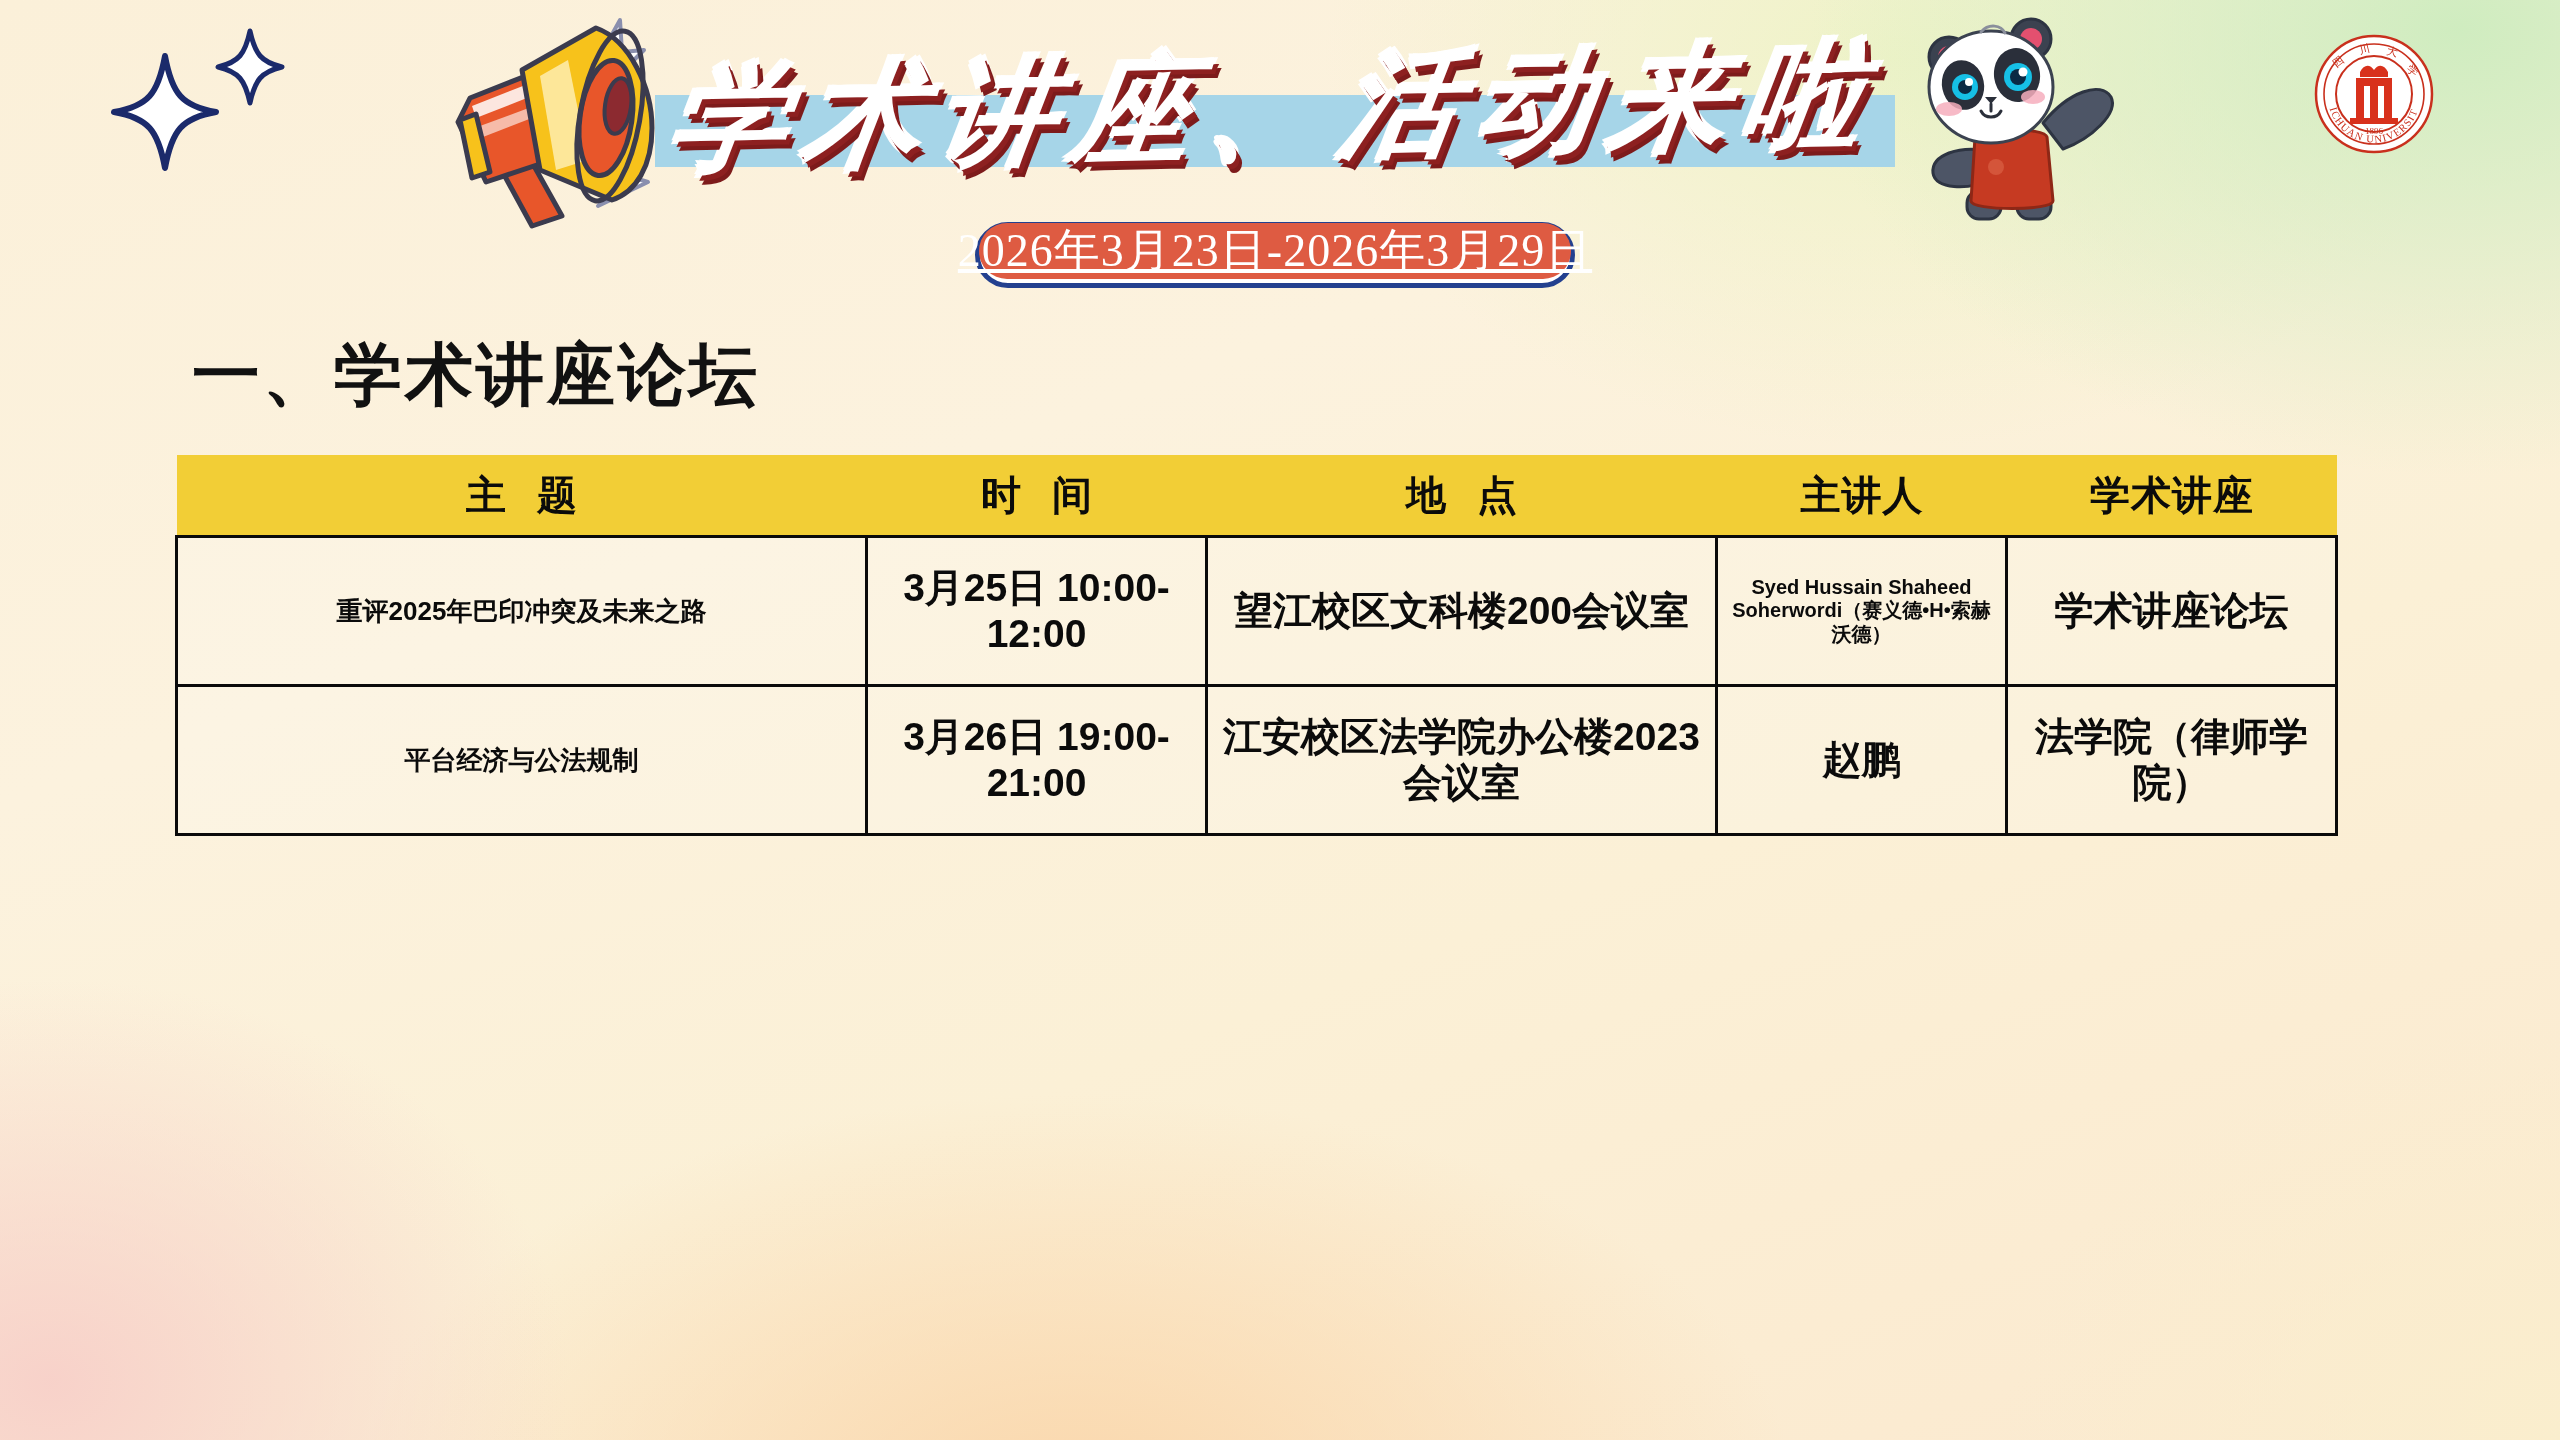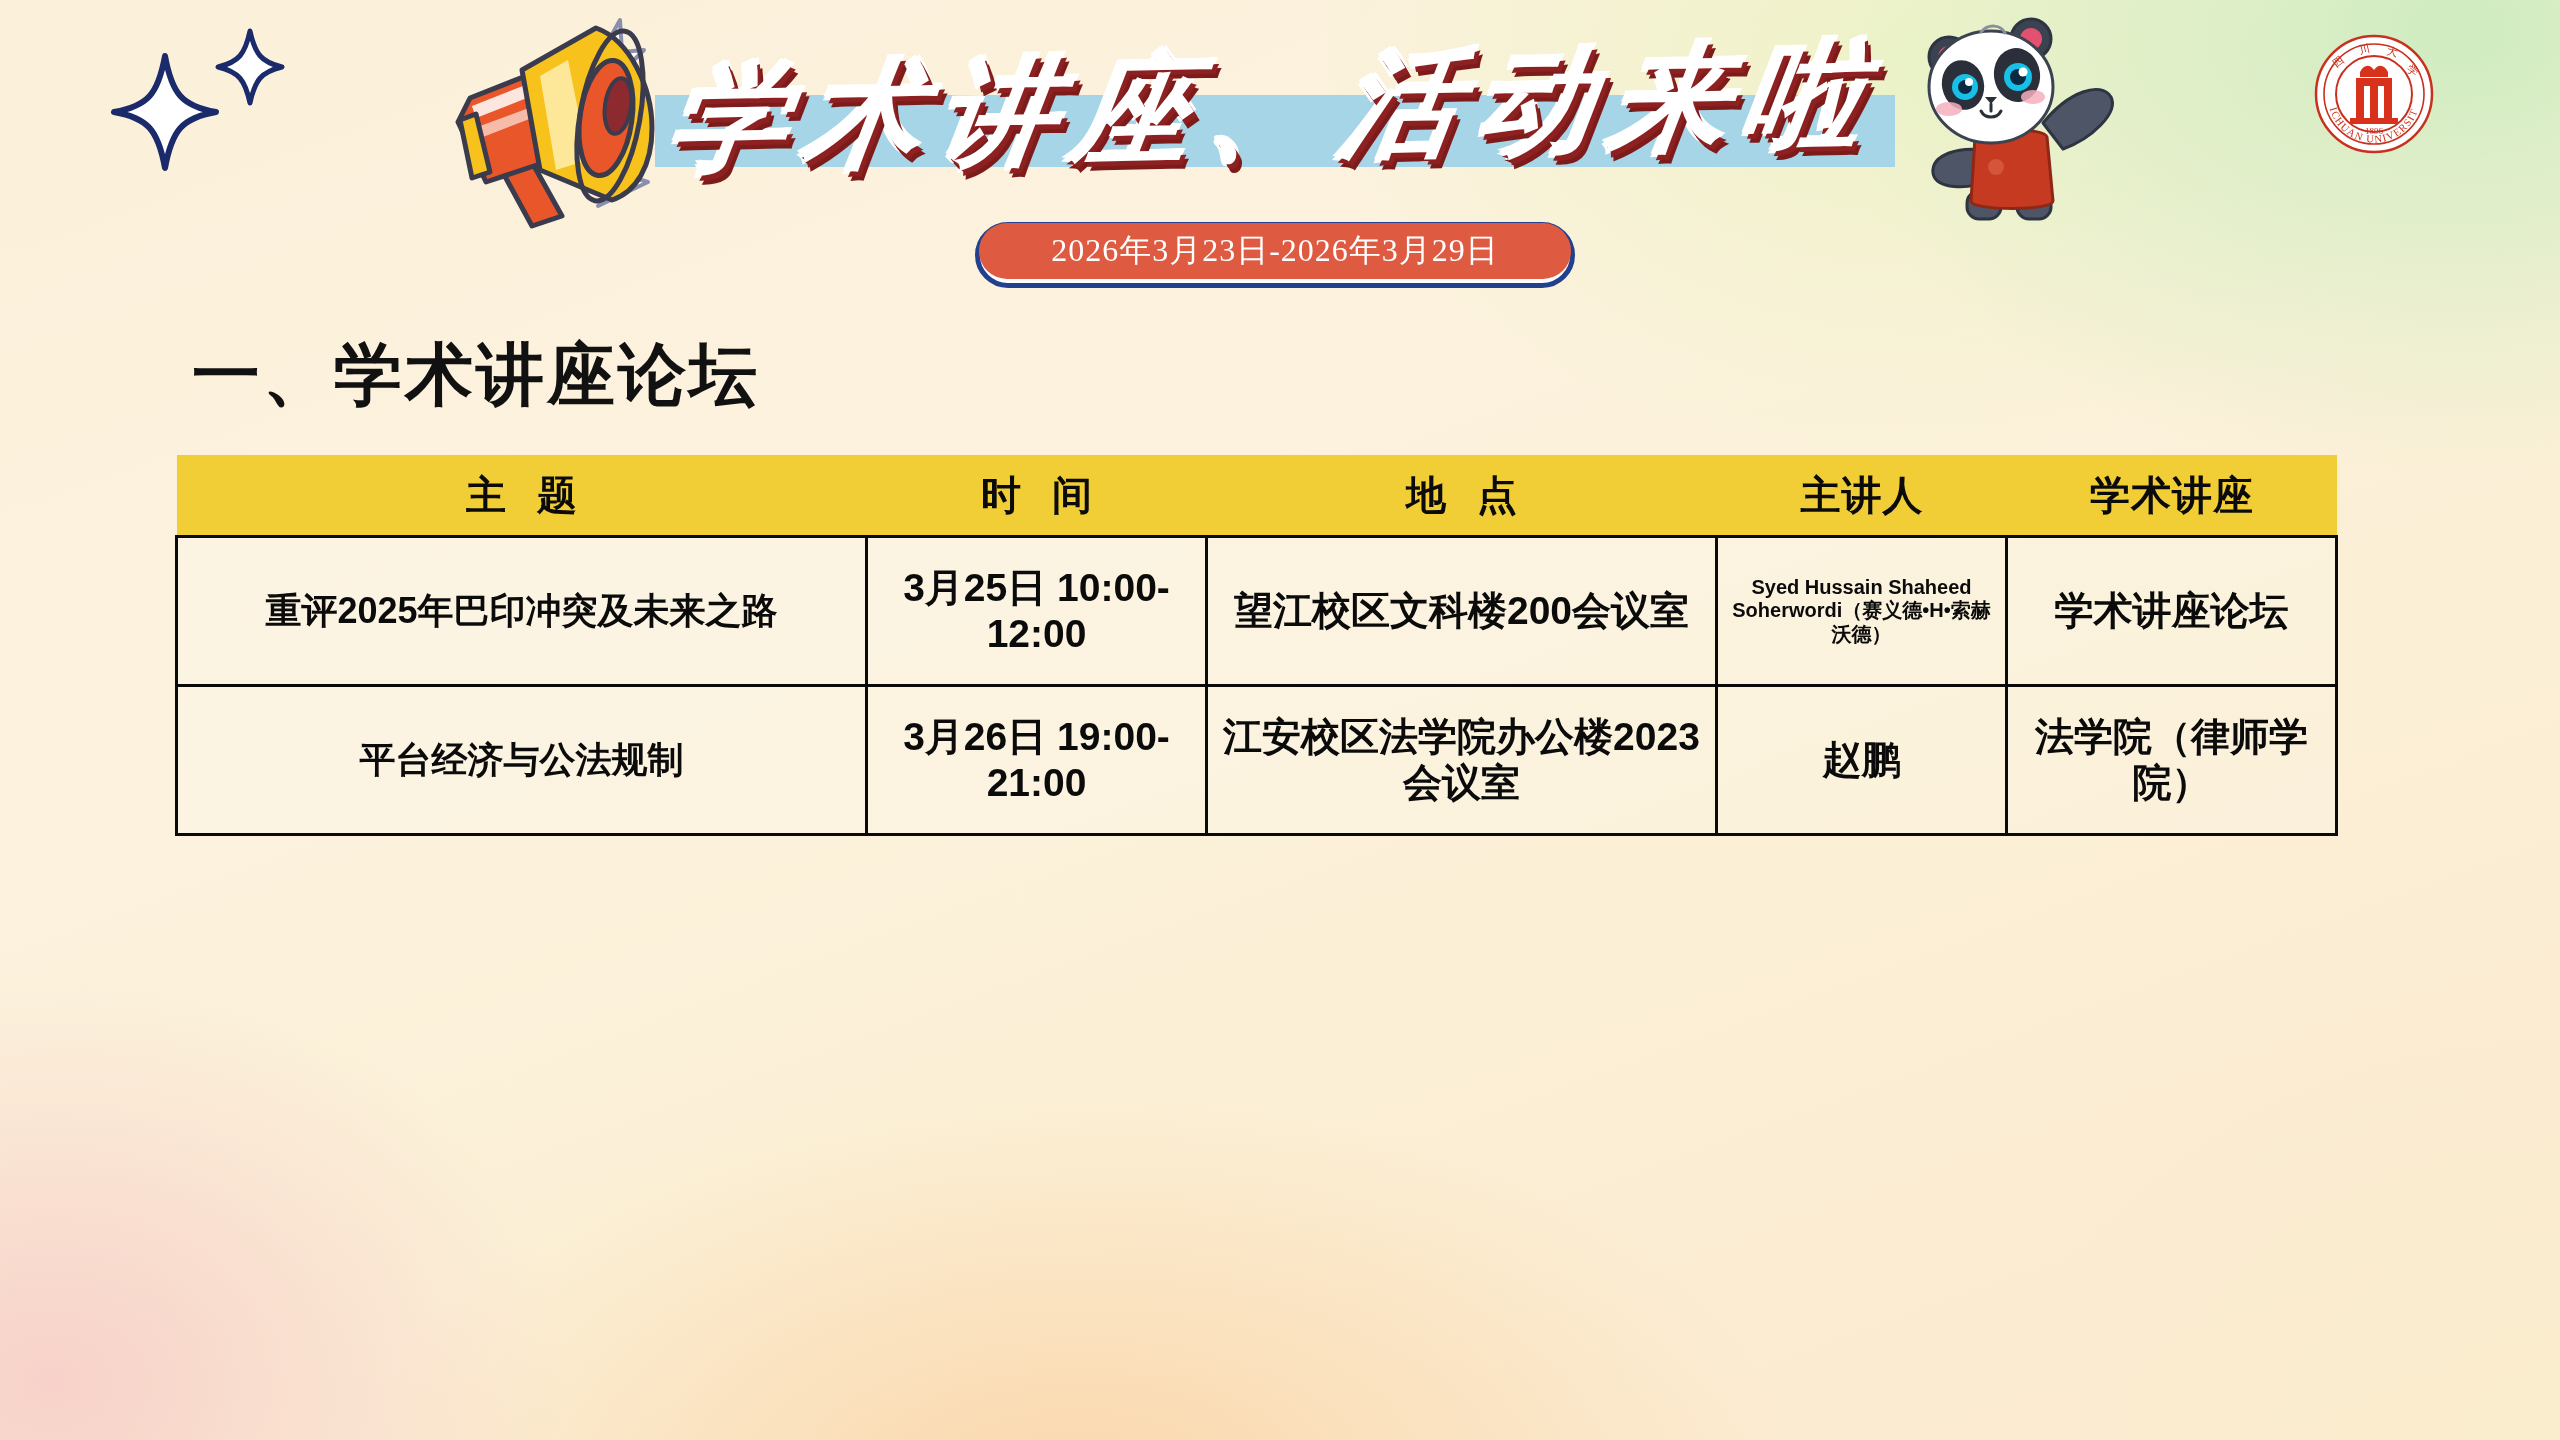--- a/index.html
+++ b/index.html
@@ -81,23 +81,24 @@
     top: 1px;
     right: 4px;
     bottom: 9px;
     border-radius: 36px;
     background: #de5b42;
     display: flex;
     align-items: center;
     justify-content: center;
     color: #ffffff;
     font-family: "Liberation Serif", "DejaVu Serif", serif;
-    font-size: 32px;
+    font-size: 46px;
     letter-spacing: 1px;
     white-space: nowrap;
+    text-decoration: underline;
   }
 
   
   .section-heading {
     position: absolute;
     left: 192px;
     top: 330px;
     font-size: 68px;
     font-weight: 700;
     color: #111111;
@@ -132,21 +133,21 @@
     font-size: 39px;
     font-weight: 700;
     color: #0b0b0b;
     text-align: center;
     vertical-align: middle;
     background: rgba(255,255,255,0.16);
     padding: 4px 6px;
     line-height: 1.18;
     word-break: break-word;
   }
-  .sched-table td.topic { font-size: 36px; }
+  .sched-table td.topic { font-size: 26px; }
   .sched-table td.speaker-multi { font-size: 20px; line-height: 1.16; }
 
   .col-topic   { width: 690px; }
   .col-time    { width: 340px; }
   .col-place   { width: 510px; }
   .col-speaker { width: 290px; }
   .col-org     { width: 330px; }
 
   
   .sparkle { position: absolute; }

